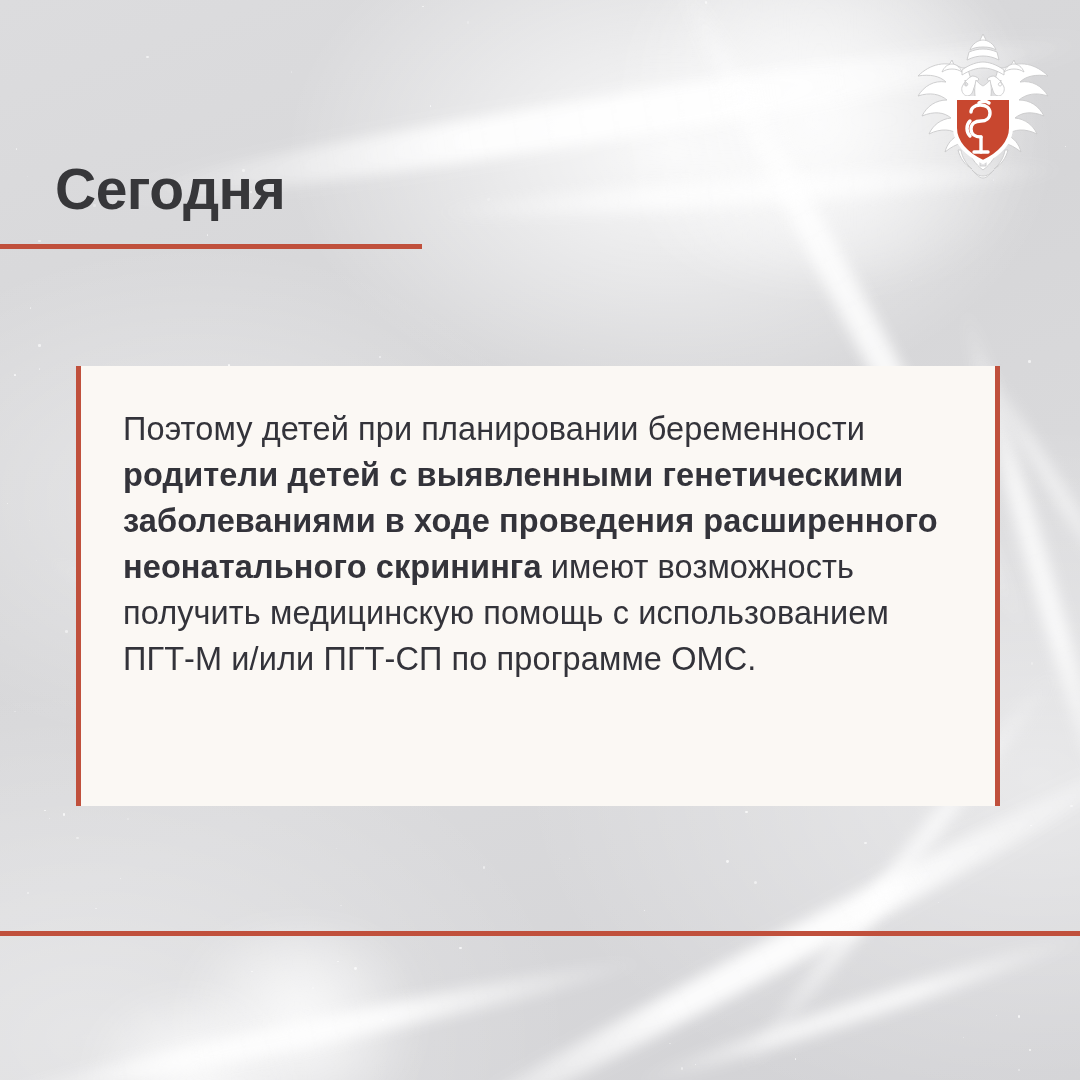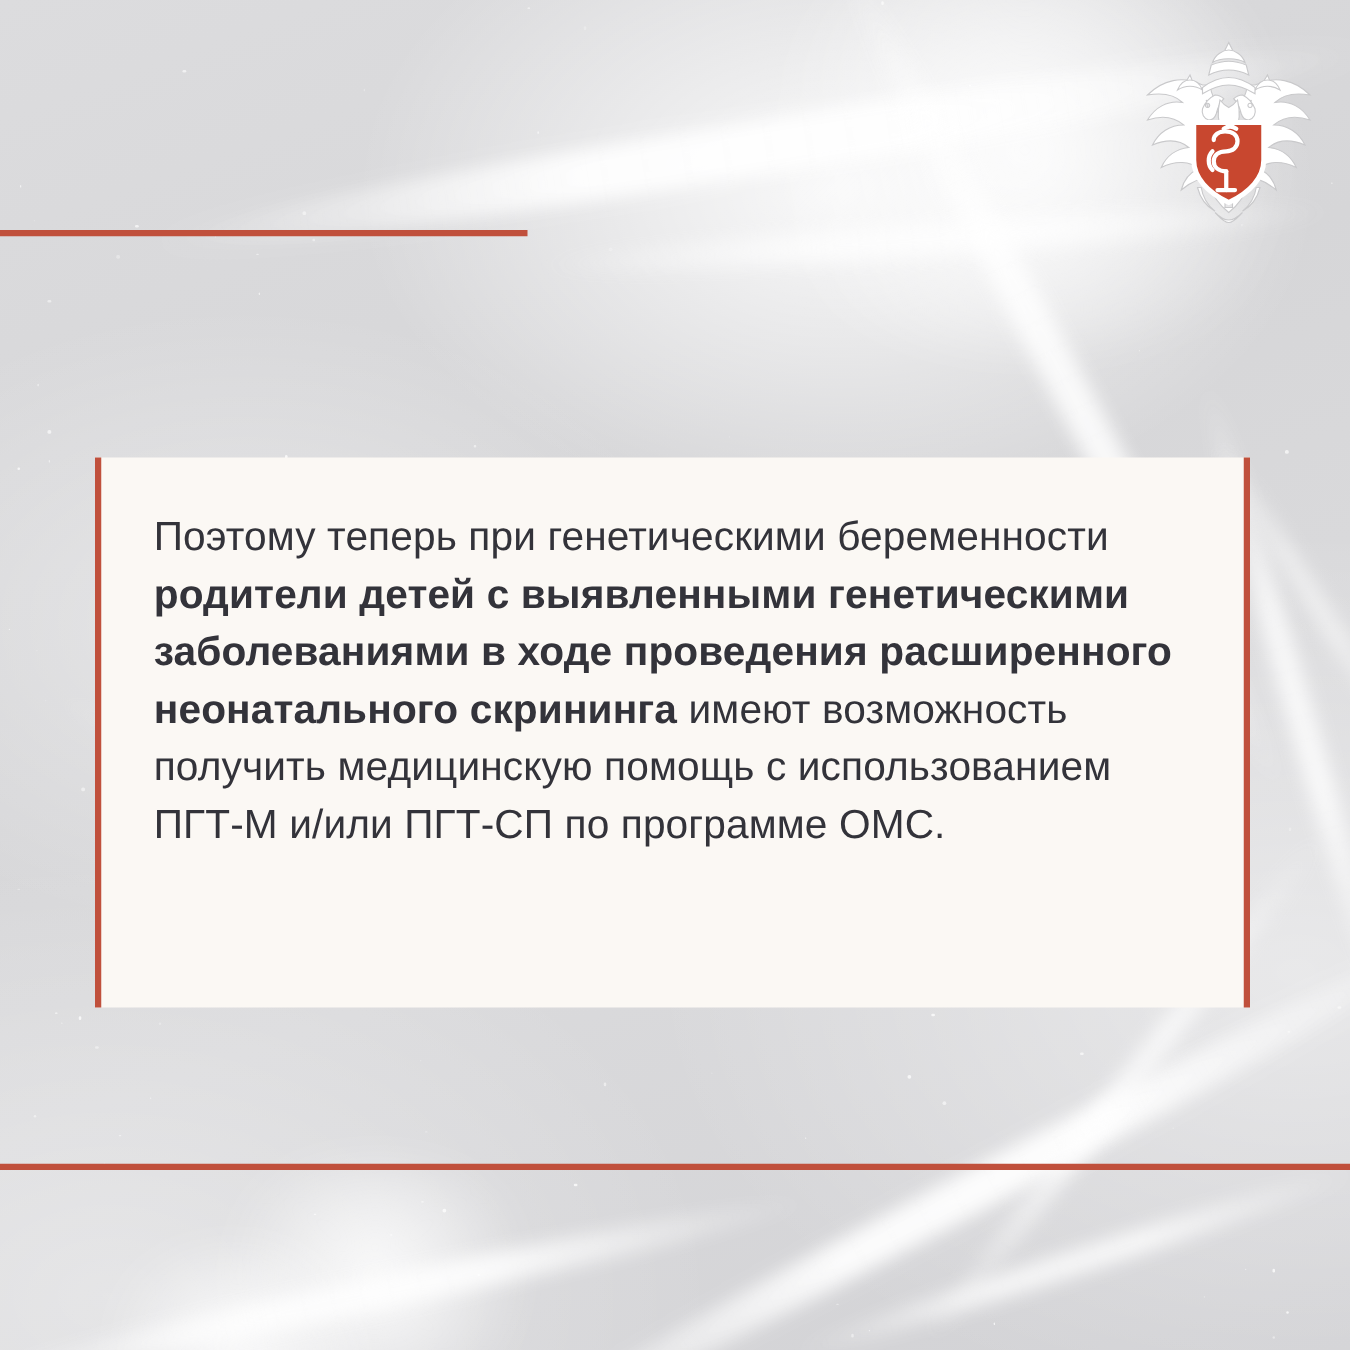--- a/index.html
+++ b/index.html
@@ -322,22 +322,23 @@
       <path d="M79 79 C82 77 86 77 89 79"></path>
       <path d="M81 113 L81 128"></path>
       <path d="M74 128 L88 128"></path>
       <path d="M70 97 C66 101 66 108 70 112"></path>
     </g>
     <circle cx="77" cy="85" r="1.6" fill="#c8472f"></circle>
   </svg>
 </div>
 
 <div id="title-block">
+  <h1 id="page-title" style="color: rgb(55, 55, 58);">Сегодня</h1>
   <div id="title-rule" style="background: rgb(192, 80, 60);"></div>
 </div>
 
 <div id="content-card" style="background: rgb(251, 248, 244); border-left-color: rgb(192, 80, 60); border-right-color: rgb(192, 80, 60);">
   <div id="card-body">
-    <p id="card-text" style="color: rgb(51, 51, 58);"><span>Поэтому теперь при генетическими беременности </span><span class="bold">родители детей с выявленными генетическими заболеваниями в ходе проведения расширенного неонатального скрининга</span><span> имеют возможность получить медицинскую помощь с использованием ПГТ-М и/или ПГТ-СП по программе ОМС.</span></p>
+    <p id="card-text" style="color: rgb(51, 51, 58);"><span>Поэтому детей при планировании беременности </span><span class="bold">родители детей с выявленными генетическими заболеваниями в ходе проведения расширенного неонатального скрининга</span><span> имеют возможность получить медицинскую помощь с использованием ПГТ-М и/или ПГТ-СП по программе ОМС.</span></p>
   </div>
 </div>
 
 <div id="bottom-rule" style="background: rgb(192, 80, 60);"></div>
 
 </body></html>

